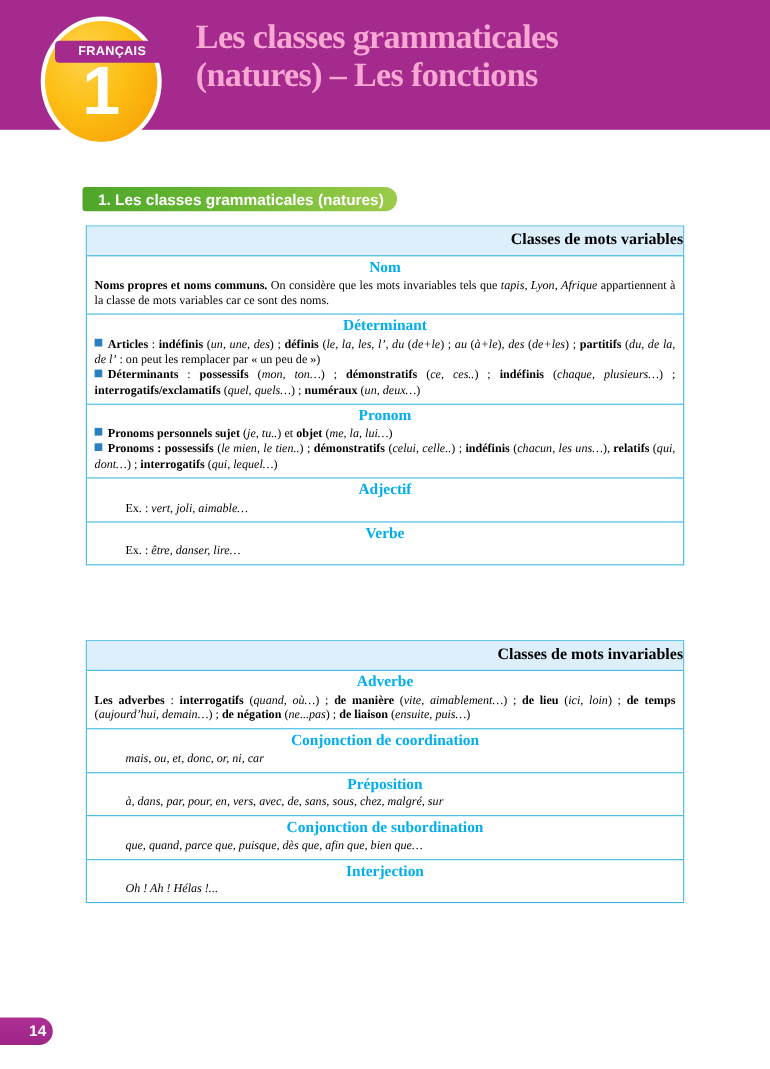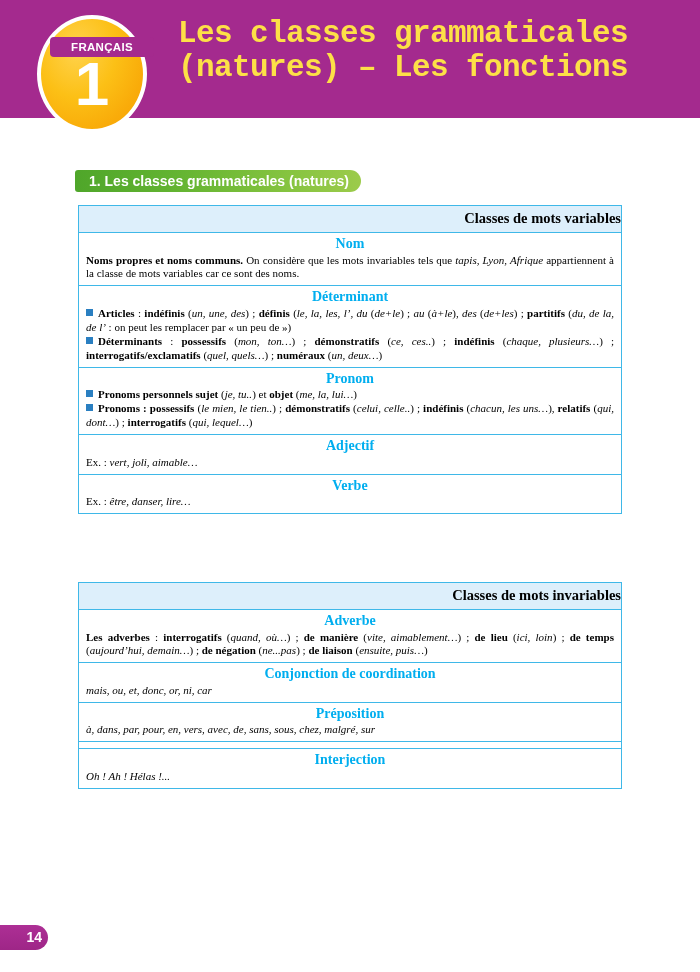--- a/index.html
+++ b/index.html
@@ -22,22 +22,22 @@
     top: 0;
     width: 700px;
     height: 118px;
     background: #a42a8e;
   }
   .header-title {
     position: absolute;
     left: 178px;
     top: 17px;
     width: 500px;
-    color: #fde047;
-    font-family: Liberation Mono, monospace;
+    color: #f9a8d4;
+    font-family: Liberation Serif, serif;
     font-weight: bold;
     font-size: 31px;
     line-height: 1.09;
     letter-spacing: -0.6px;
     white-space: pre-line;
   }
 
   
   .badge-wrap {
     position: absolute;
@@ -137,21 +137,21 @@
     line-height: 1.25;
     padding-bottom: 1px;
   }
   .row-body {
     font-size: 11px;
     line-height: 1.27;
     color: #000000;
     text-align: justify;
     text-justify: inter-word;
   }
-  .row-body.noj { text-align: left; }
+  .row-body.noj { text-align: left; margin-left: 28px; }
   .row-body p { margin: 0; }
   .row-body b { font-weight: bold; }
   .row-body i { font-style: italic; }
   .bullet {
     display: inline-block;
     width: 7px;
     height: 7px;
     background: #2a7fc1;
     margin-right: 5px;
     vertical-align: 1px;
@@ -230,20 +230,22 @@
   </div>
   <div class="tbl-row">
     <div class="row-head">Conjonction de coordination</div>
     <div class="row-body noj"><i>mais, ou, et, donc, or, ni, car</i></div>
   </div>
   <div class="tbl-row">
     <div class="row-head">Préposition</div>
     <div class="row-body noj"><i>à, dans, par, pour, en, vers, avec, de, sans, sous, chez, malgré, sur</i></div>
   </div>
   <div class="tbl-row">
+    <div class="row-head">Conjonction de subordination</div>
+    <div class="row-body noj"><i>que, quand, parce que, puisque, dès que, afin que, bien que…</i></div>
   </div>
   <div class="tbl-row">
     <div class="row-head">Interjection</div>
     <div class="row-body noj"><i>Oh ! Ah ! Hélas !...</i></div>
   </div>
 </div>
 
 <div class="page-tab">14</div>
 
 </body></html>

